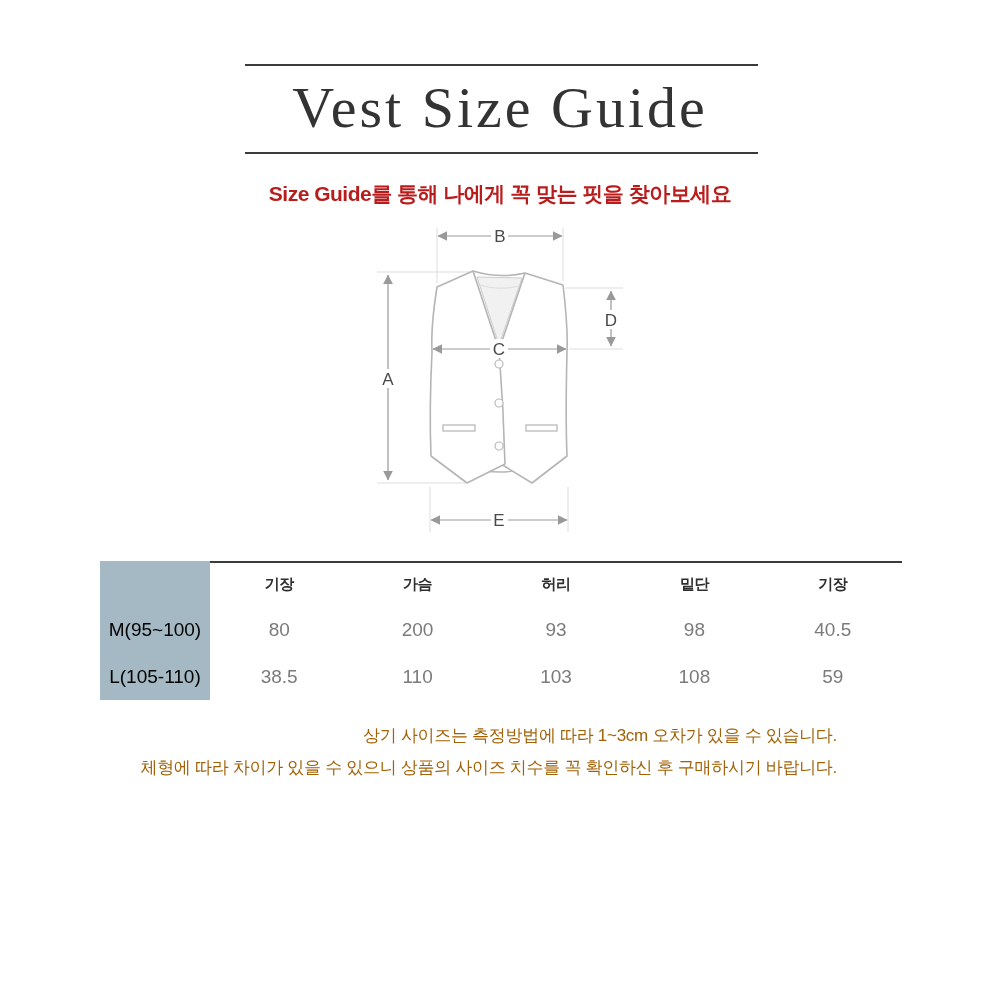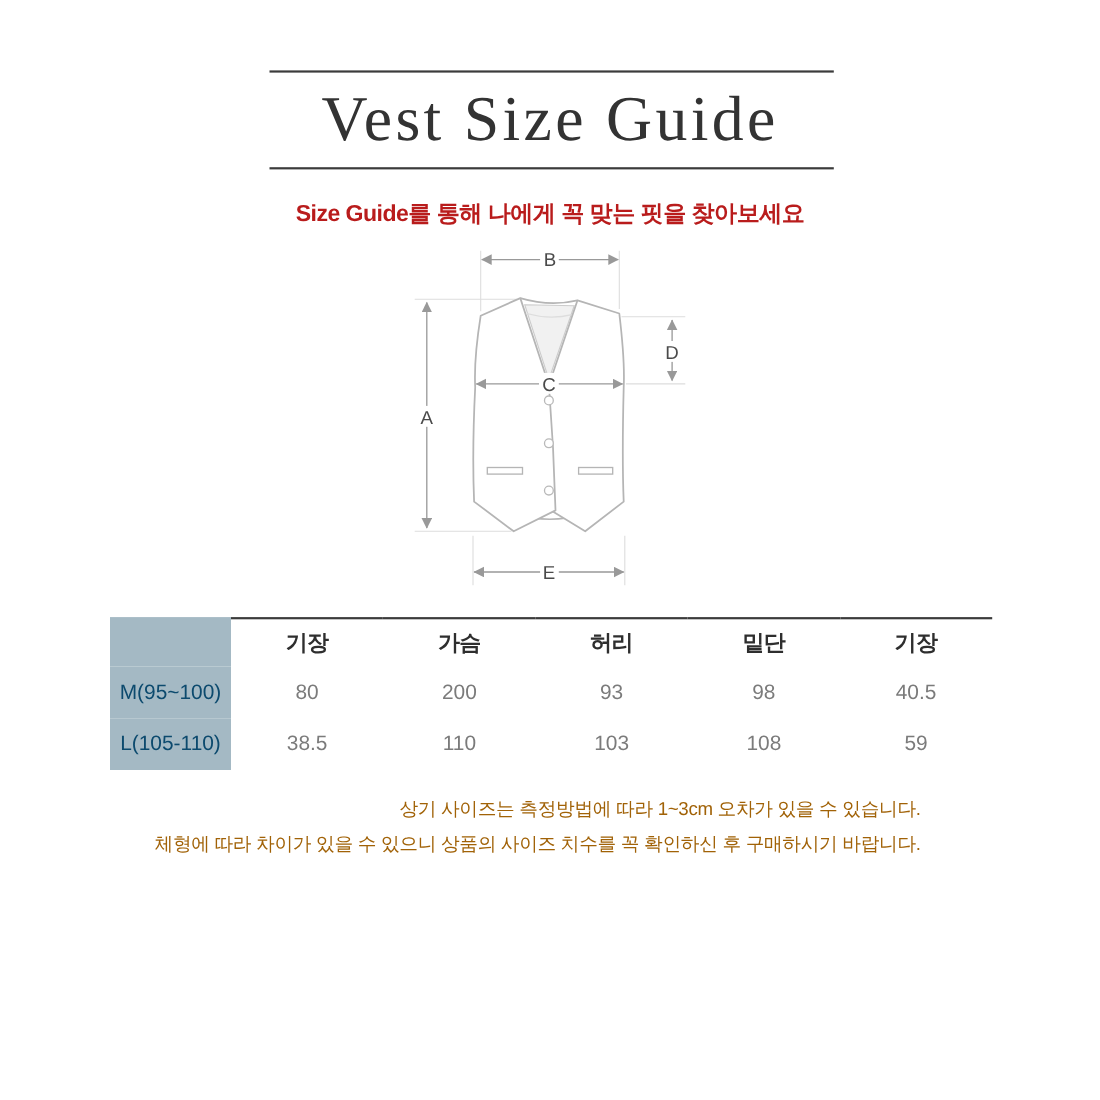--- a/index.html
+++ b/index.html
@@ -17,22 +17,22 @@
                  font-size:21px;font-weight:600;color:#b91c1c;letter-spacing:-0.5px;}
 
   
   .diagram{position:absolute;left:360px;top:212px;}
 
   
   .size-table{position:absolute;left:100px;top:561px;width:802px;height:139px;
               display:grid;grid-template-columns:110px repeat(5,1fr);
               grid-template-rows:45px 47px 47px;}
   .cell{display:flex;align-items:center;justify-content:center;}
-  .cell.rowhead{background:#a4b9c4;color:#0c4a6e;font-size:19px;font-weight:500;}
-  .cell.colhead{border-top:2px solid #3b3b3b;color:#2e2e2e;font-size:20px;font-weight:700;letter-spacing:-0.5px;}
+  .cell.rowhead{background:#a4b9c4;color:#000000;font-size:19px;font-weight:500;}
+  .cell.colhead{border-top:2px solid #3b3b3b;color:#2e2e2e;font-size:15px;font-weight:700;letter-spacing:-0.5px;}
   .cell.value{color:#7b7b7b;font-size:19px;}
 
   
   .notes{position:absolute;right:83px;top:720px;width:860px;text-align:right;
          color:#a16207;font-size:17px;line-height:32px;letter-spacing:-0.3px;}
 </style>
 </head>
 <body>
 
 <div class="page">

